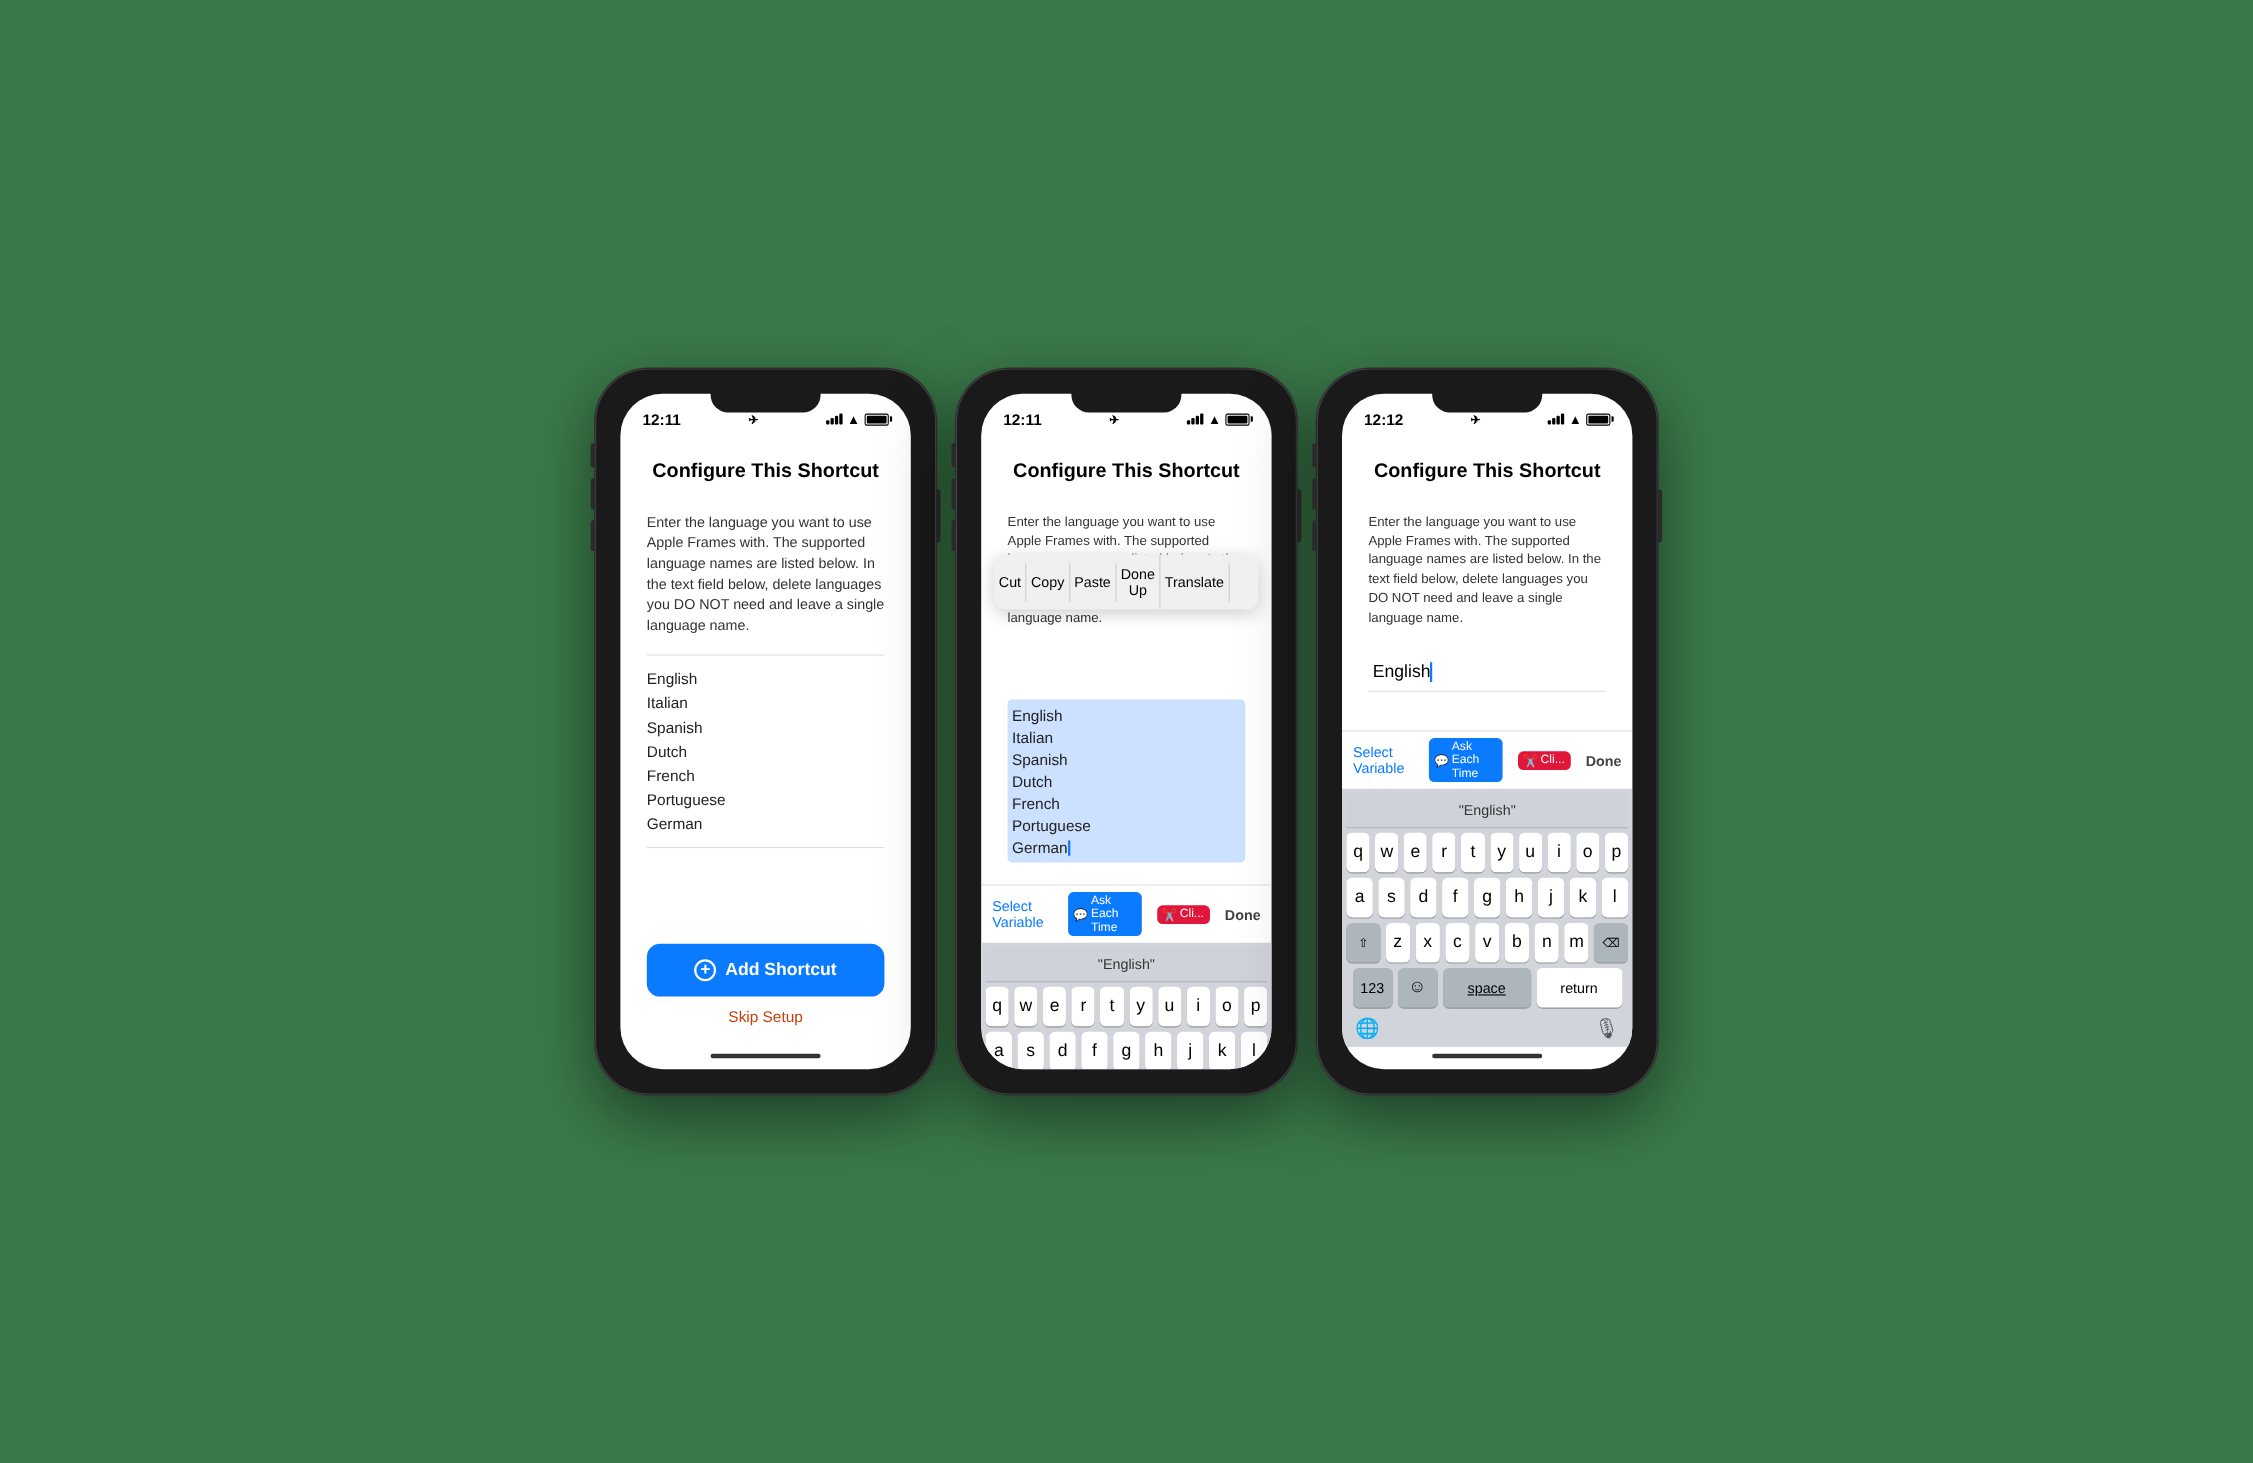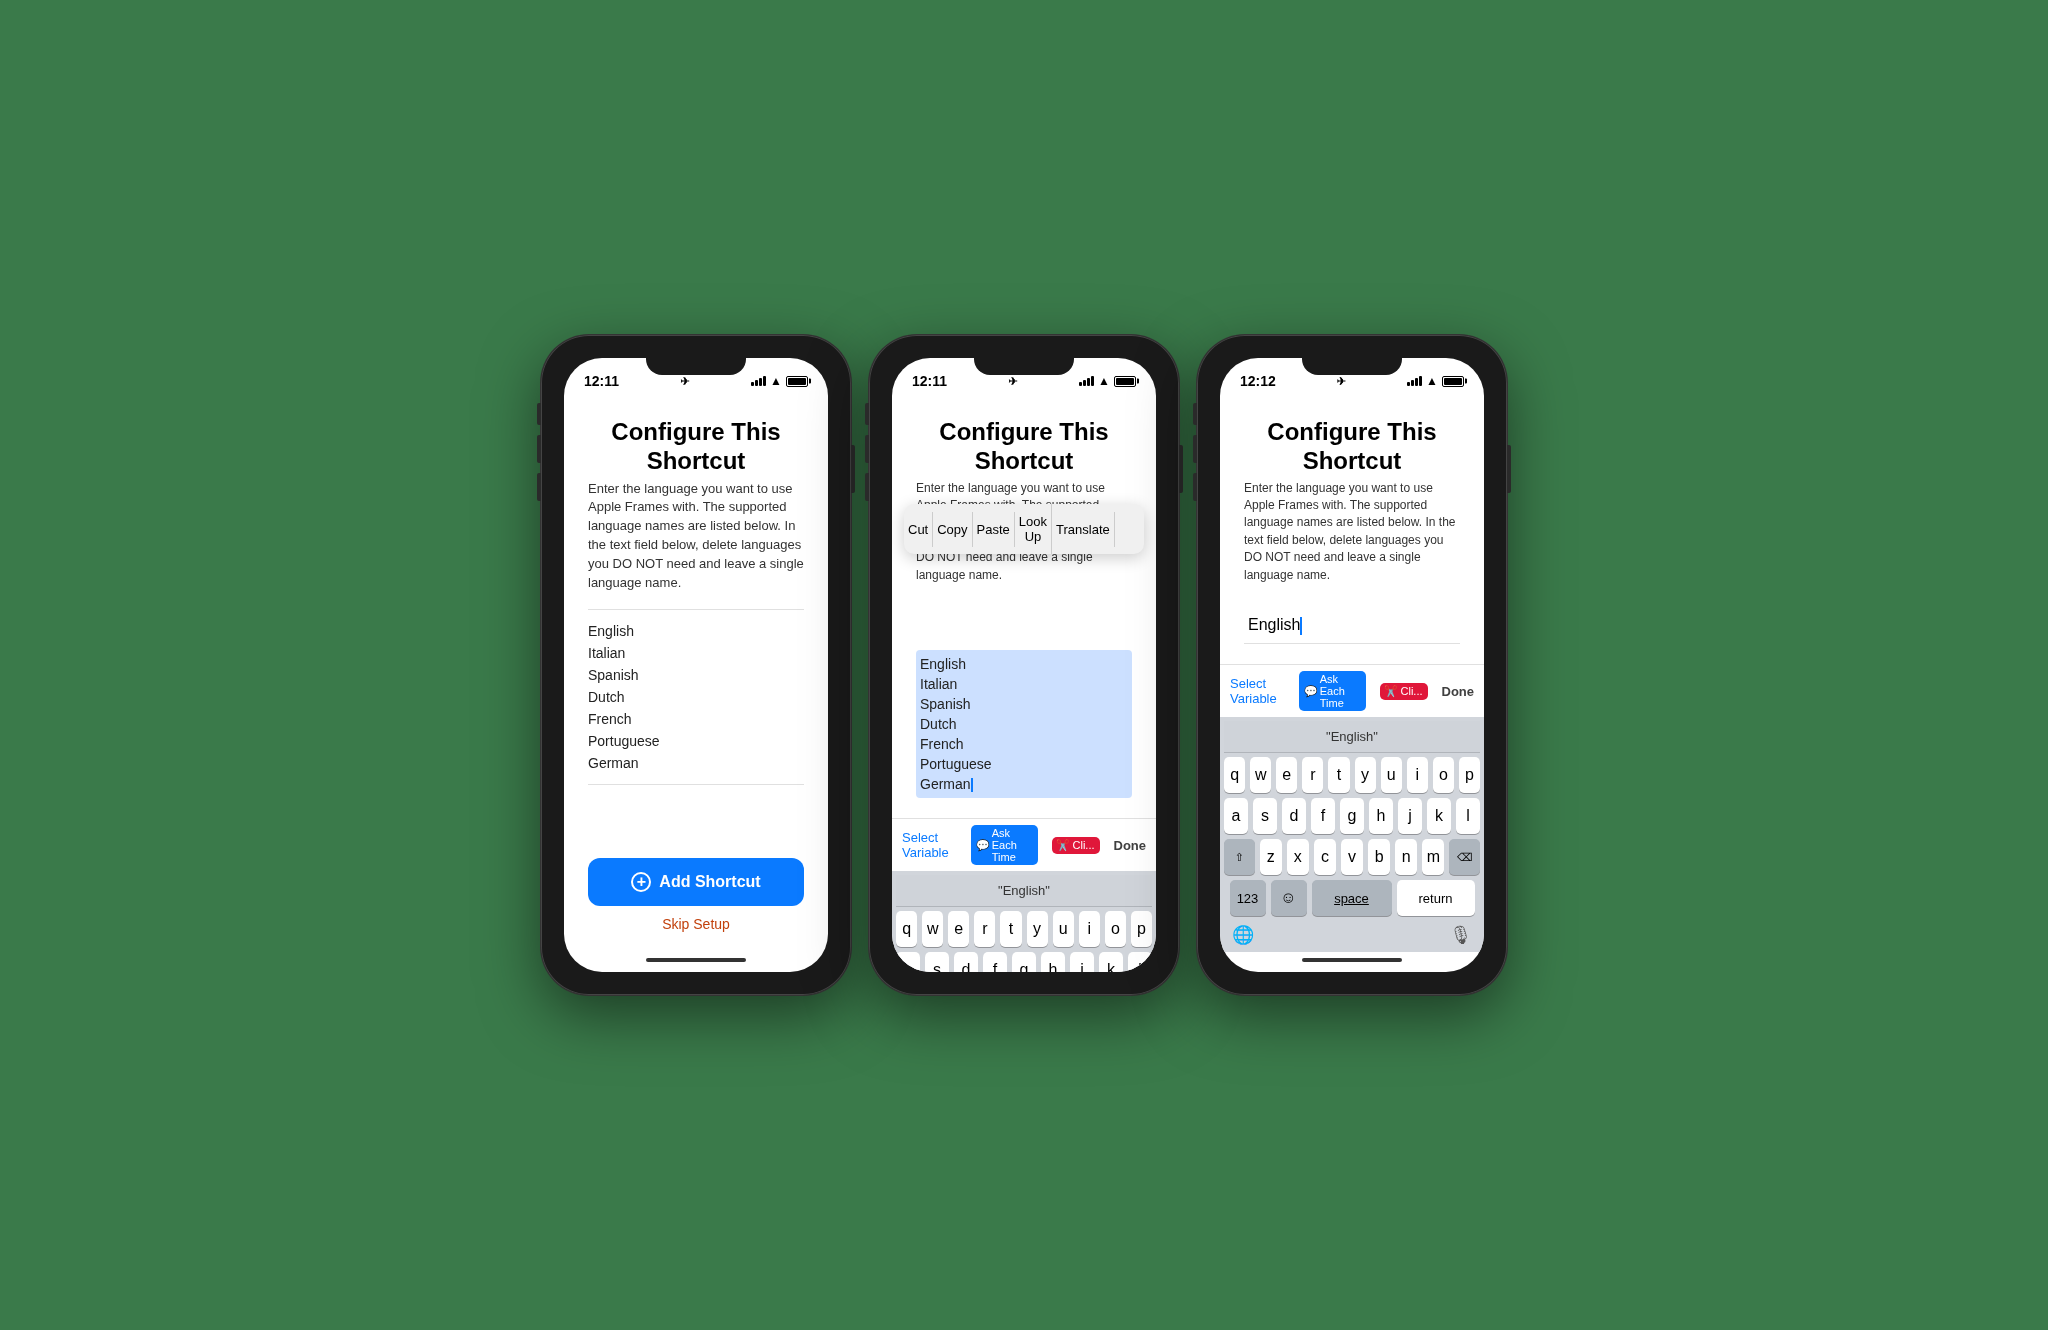--- a/index.html
+++ b/index.html
@@ -120,24 +120,24 @@
       overflow: hidden;
     }
     
     .phone1-content {
       padding: 20px 24px;
       flex: 1;
       display: flex;
       flex-direction: column;
     }
     .configure-title {
-      font-size: 24px;
+      font-size: 18px;
       font-weight: 700;
       text-align: center;
-      margin-bottom: 4px;
+      margin-bottom: 26px;
       line-height: 1.2;
     }
     .configure-desc {
       font-size: 13px;
       color: #333;
       line-height: 1.45;
       margin-bottom: 16px;
     }
     .language-list-box {
       border-top: 1px solid #e0e0e0;
@@ -460,21 +460,21 @@
       </div>
       <div class="screen-content">
         <div class="phone2-content">
           <h2 class="configure-title">Configure This Shortcut</h2>
           <p class="configure-desc" style="font-size:12px;">Enter the language you want to use Apple Frames with. The supported language names are listed below. In the text field below, delete languages you DO NOT need and leave a single language name.</p>
 
           <div class="context-menu">
             <div class="context-menu-item">Cut</div>
             <div class="context-menu-item">Copy</div>
             <div class="context-menu-item">Paste</div>
-            <div class="context-menu-item">Look Up</div>
+            <div class="context-menu-item">Done Up</div>
             <div class="context-menu-item">Translate</div>
             <div class="context-menu-item">Share...</div>
 
           </div>
 
           <div class="text-area-selected" style="margin-top: 50px;">
             <div class="text-area-line">English</div>
             <div class="text-area-line">Italian</div>
             <div class="text-area-line">Spanish</div>
             <div class="text-area-line">Dutch</div>

